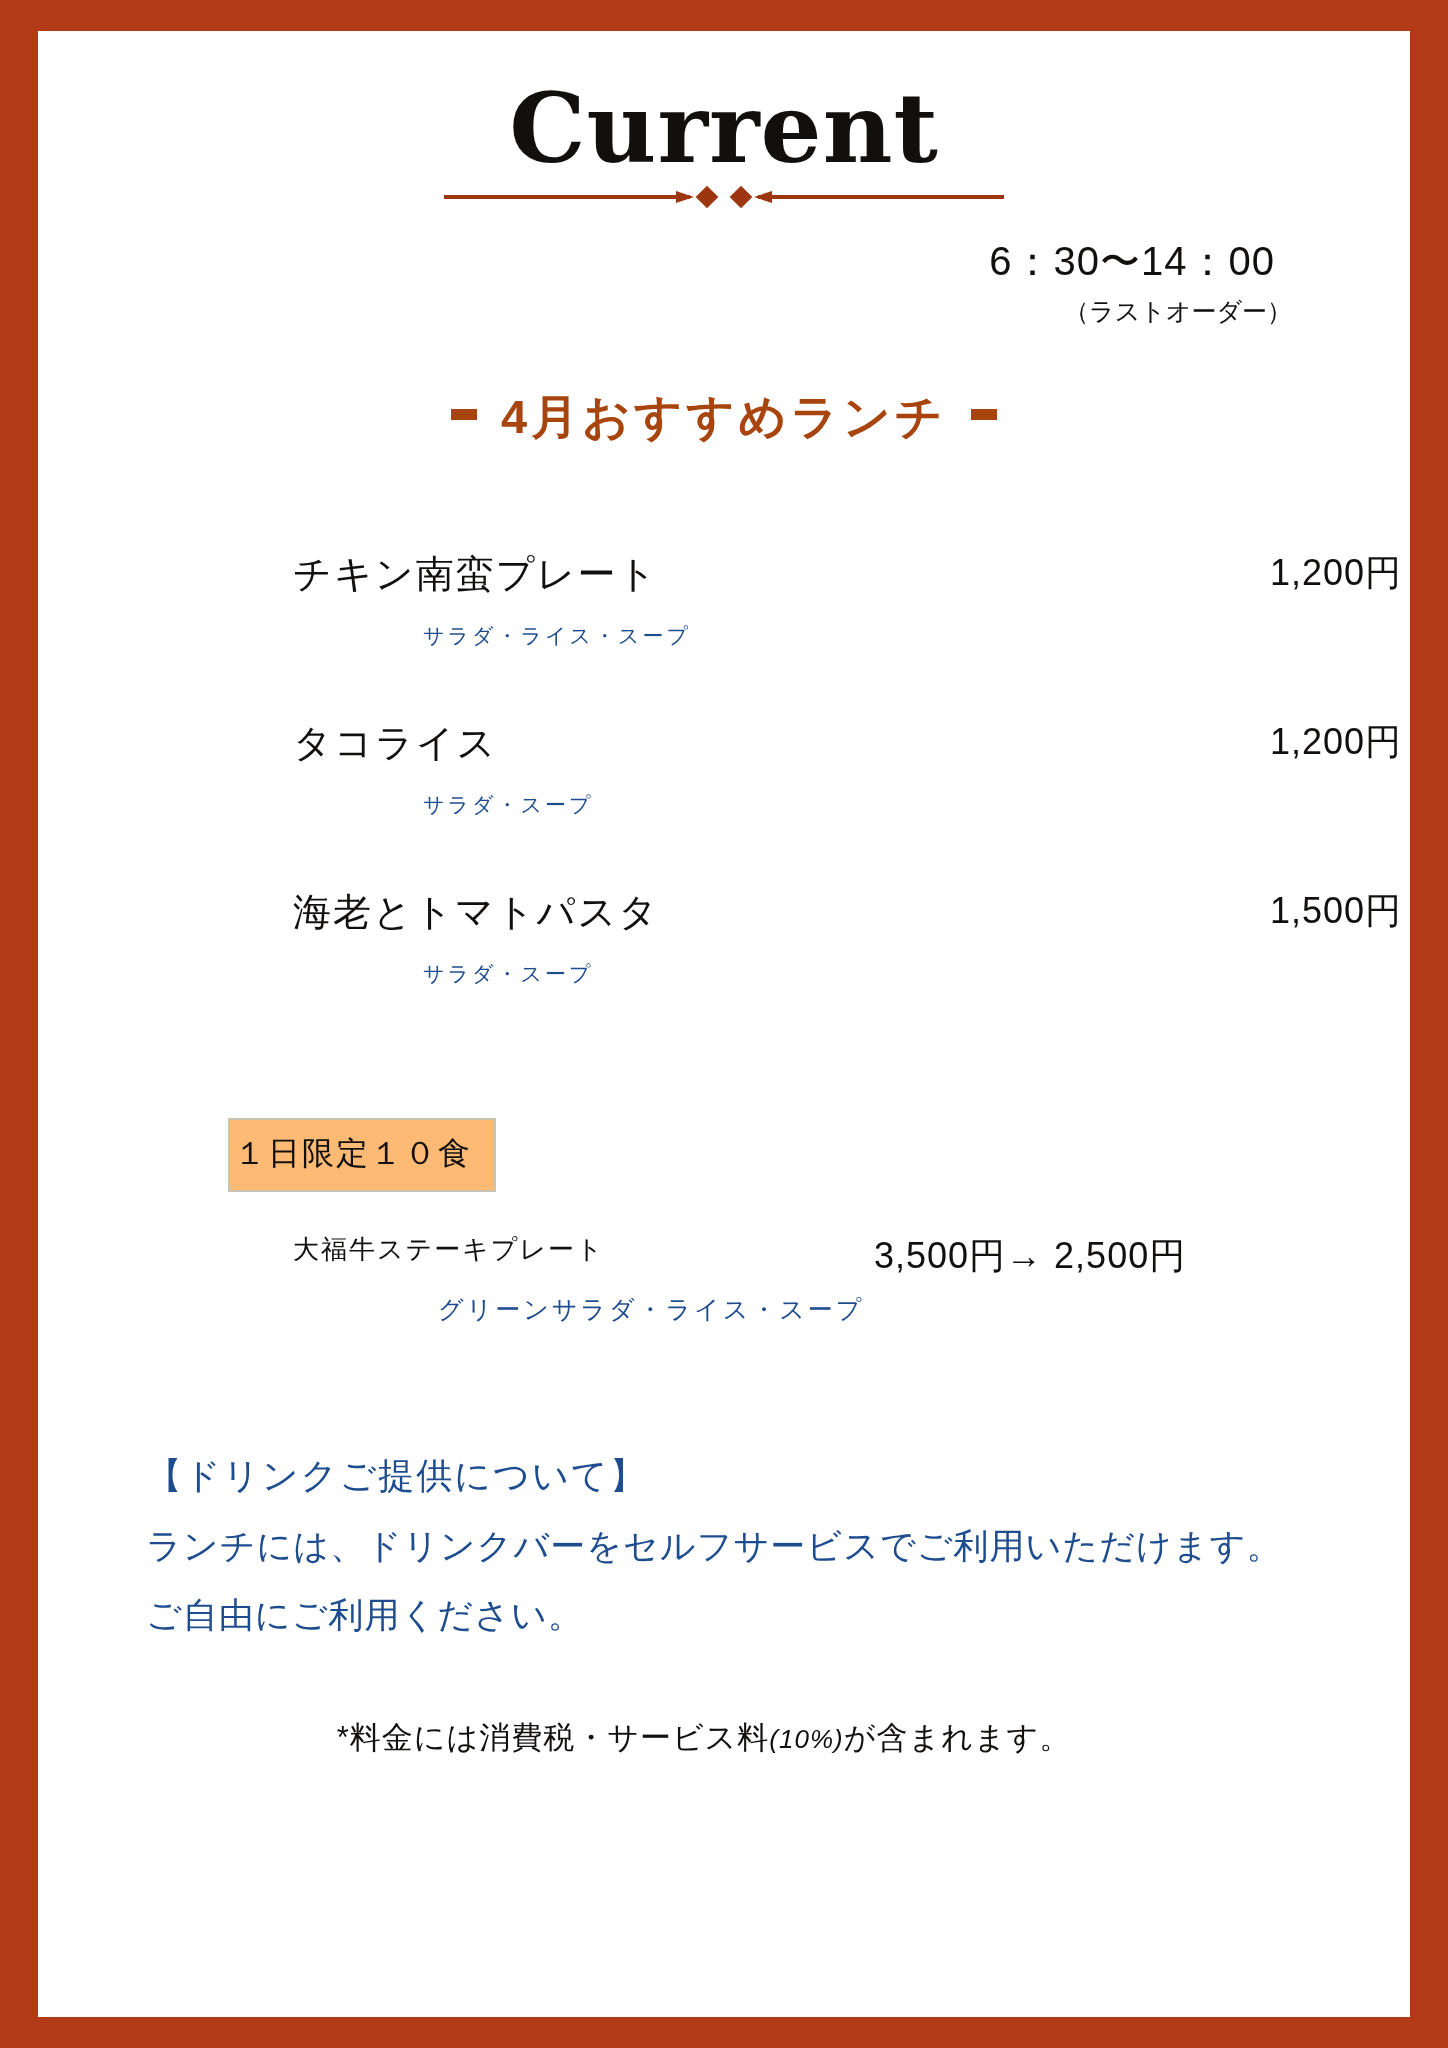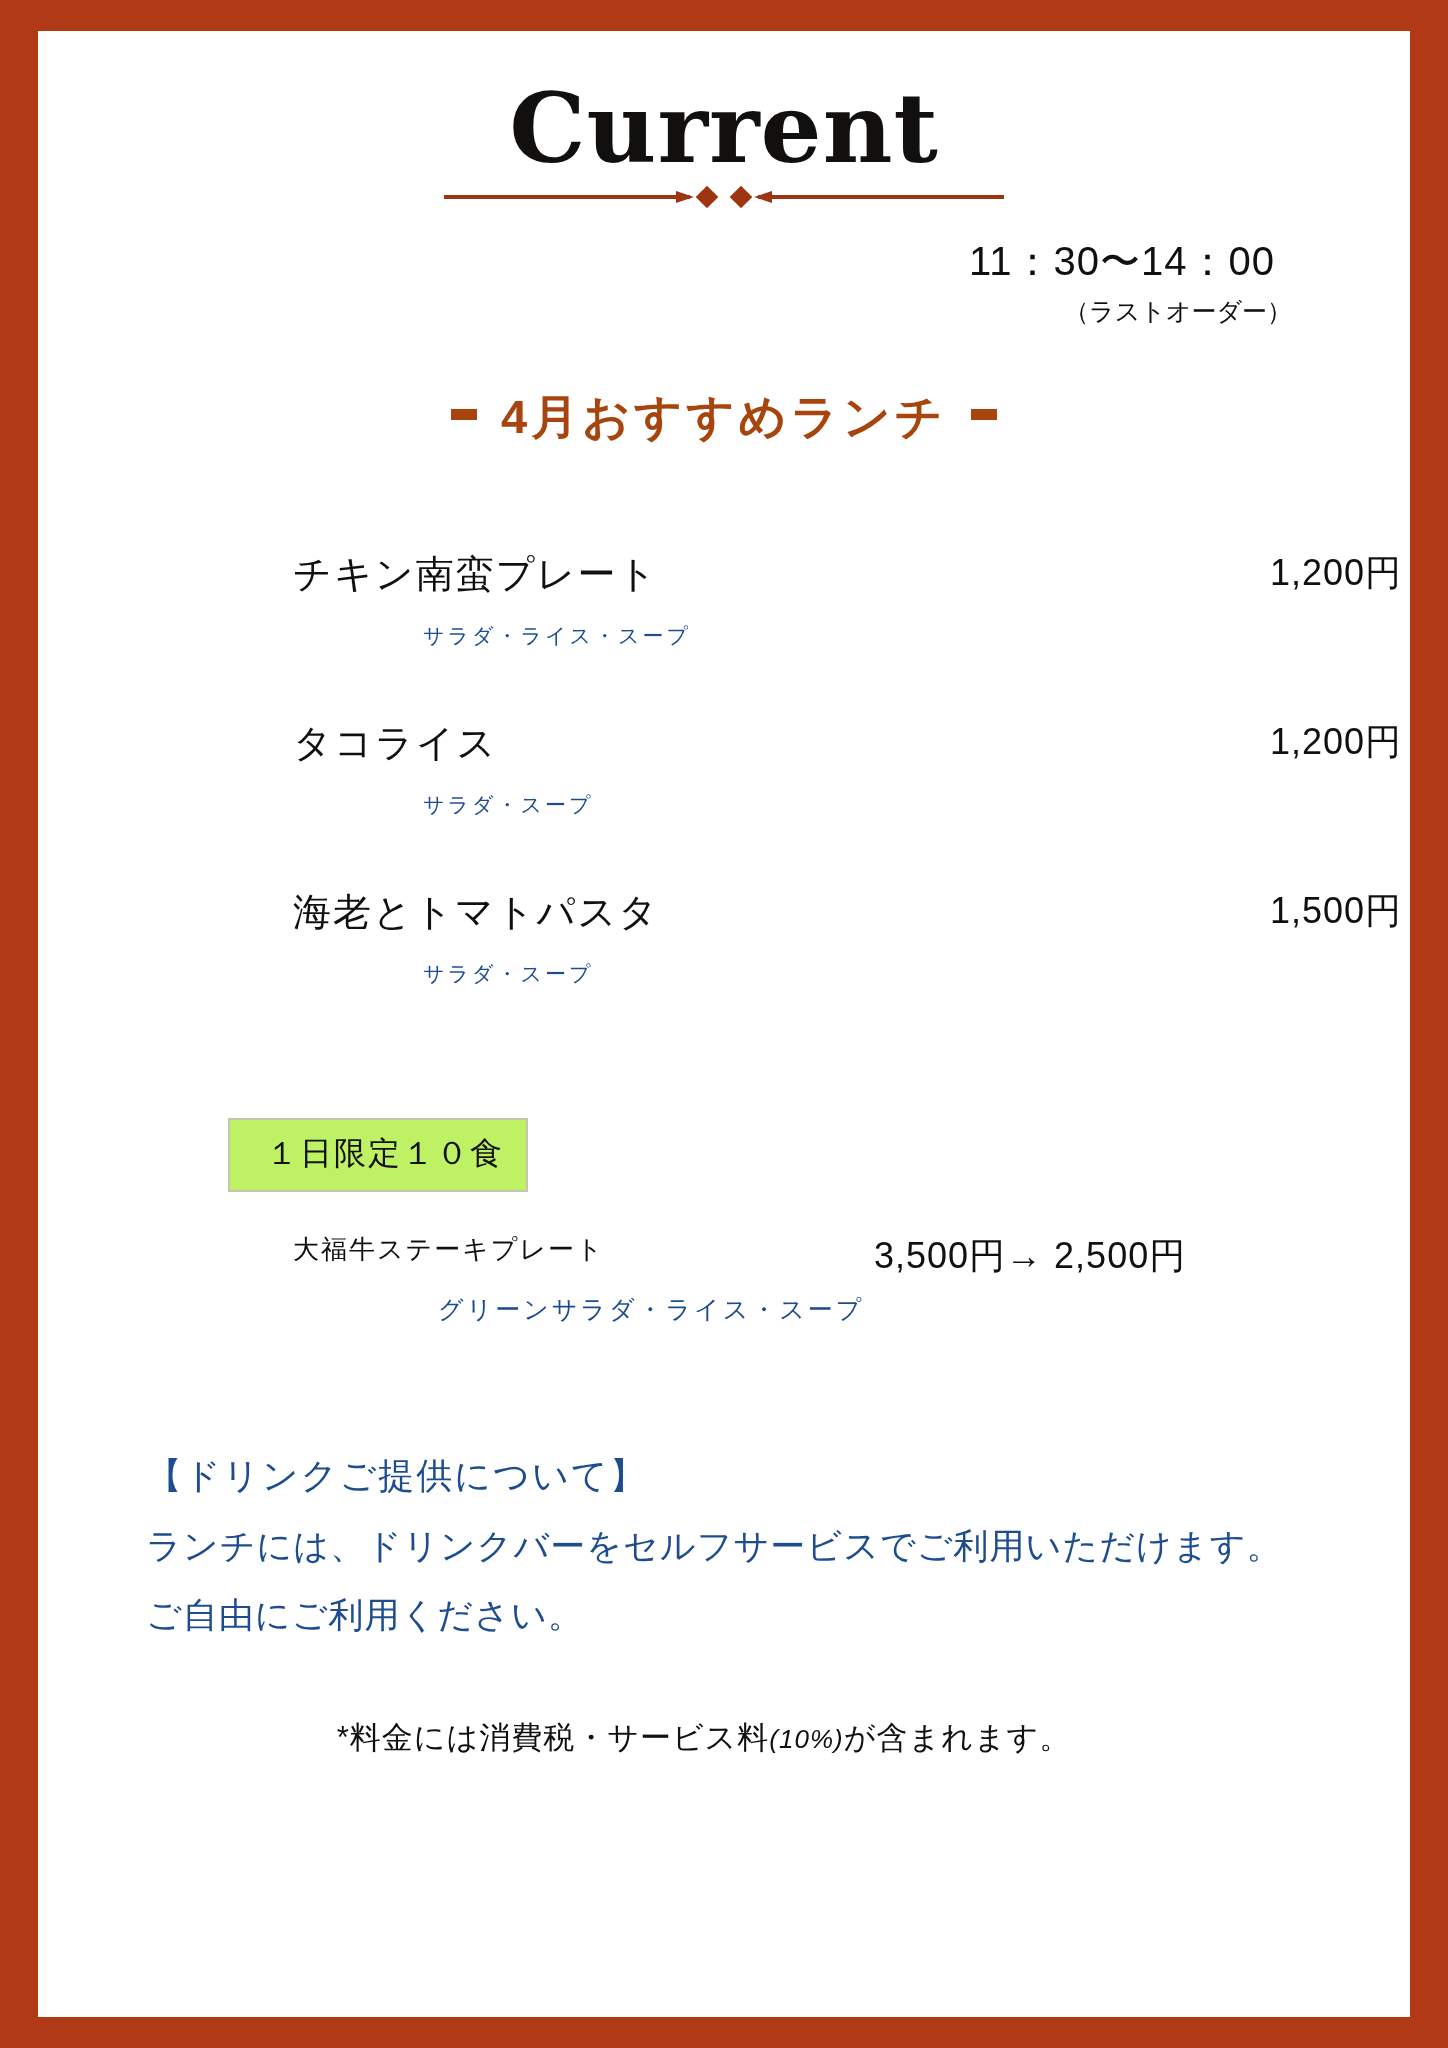--- a/index.html
+++ b/index.html
@@ -140,23 +140,23 @@
     margin-left: 385px;
     margin-top: 22px;
   }
   .item + .item { margin-top: 68px; }
 
   
   .limited-wrap { margin-top: 130px; }
   .limited-badge {
     display: inline-block;
     margin-left: 190px;
-    padding: 12px 22px 14px 36px;
+    padding: 12px 22px 14px 4px;
     border: 2px solid #c9c3b4;
-    background: #bef264;
+    background: #fdba74;
     font-size: 32px;
     letter-spacing: 2px;
     color: #12100f;
   }
   .special-row {
     position: relative;
     display: flex;
     align-items: baseline;
     margin-top: 40px;
   }
@@ -216,21 +216,21 @@
 
   <div class="brand-rule">
     <span class="bar left"></span>
     <span class="tri t1"></span>
     <span class="dia d1"></span>
     <span class="dia d2"></span>
     <span class="tri t2"></span>
     <span class="bar right"></span>
   </div>
 
-  <div class="hours">11：30〜14：00</div>
+  <div class="hours">6：30〜14：00</div>
   <div class="lastorder">（ラストオーダー）</div>
 
   <div class="section-title">
     <span class="dash"></span><span>4月おすすめランチ</span><span class="dash"></span>
   </div>
 
   <div class="menu">
 
     <div class="item">
       <div class="item-row">

